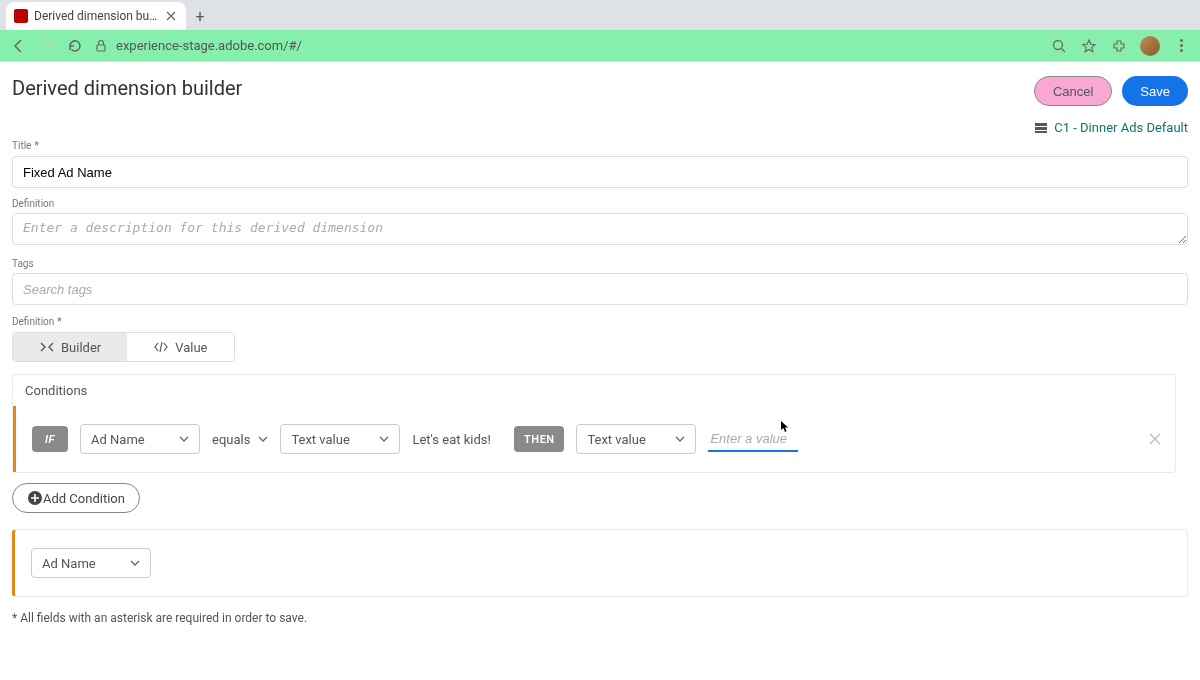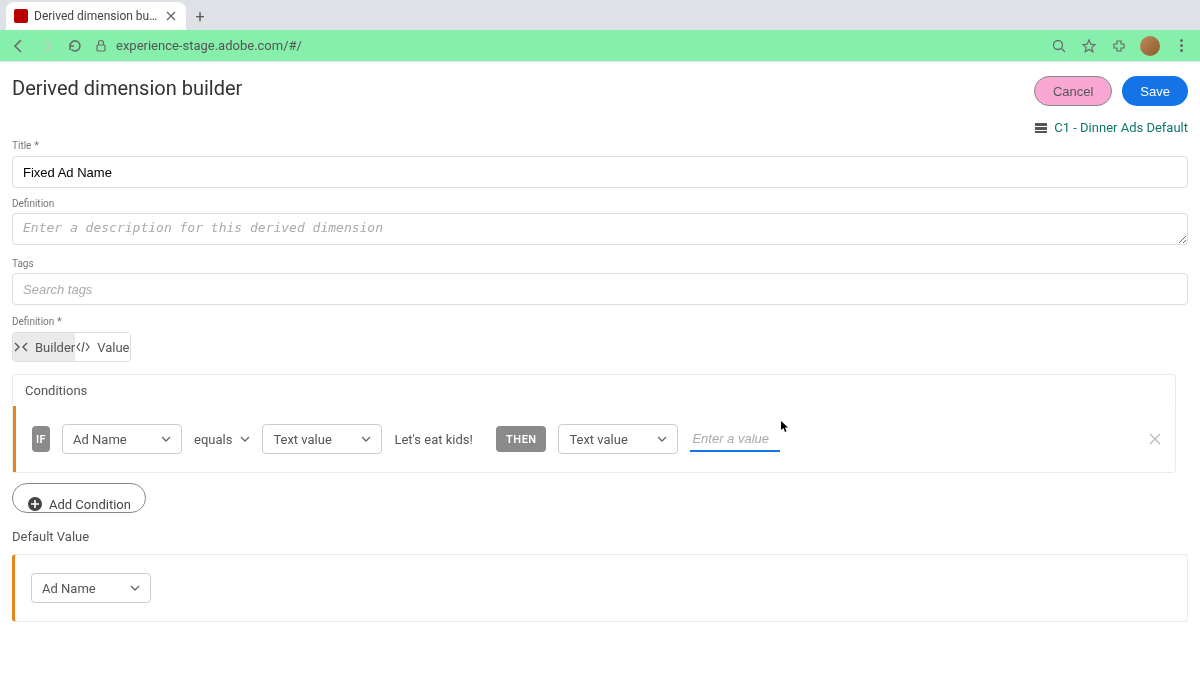--- a/index.html
+++ b/index.html
@@ -38,43 +38,43 @@
   .form-section { padding: 2px 12px; }
   .field { margin-bottom: 10px; }
   .field-label { font-size: 10px; color: #777; margin-bottom: 4px; display: block; }
   .required::after { content: " *"; font-size: 11px; }
   .text-input { width: 100%; border: 1px solid #ddd; border-radius: 4px; height: 32px; padding: 0 10px; font-size: 13px; }
   .text-input::placeholder { color: #aaa; font-style: italic; }
   textarea.text-input { height: 32px; padding-top: 6px; resize: vertical; }
   
   
   .def-tabs { display: inline-flex; border: 1px solid #ddd; border-radius: 4px; overflow: hidden; margin-bottom: 12px; }
-  .def-tab { display: flex; align-items: center; gap: 6px; padding: 6px 0; font-size: 13px; cursor: pointer; background: #fff; color: #555; }
+  .def-tab { display: flex; align-items: center; gap: 6px; padding: 6px 26px; font-size: 13px; cursor: pointer; background: #fff; color: #555; }
   .def-tab.active { background: #eaeaea; }
   .def-tab svg { width: 16px; height: 16px; }
   
   
   .conditions-label { font-size: 13px; color: #555; padding: 8px 12px 8px 12px; border: 1px solid #e9e9e9; border-bottom: none; border-radius: 4px 4px 0 0; background: #fff; }
   .conditions-wrap { margin: 0 12px 10px 0; }
   .condition-card { border: 1px solid #eaeaea; border-top: none; border-radius: 0 0 4px 4px; background: #fff; }
   .condition-row { display: flex; align-items: center; gap: 12px; padding: 18px 16px; border-left: 3px solid #e68619; position: relative; }
   .chip { display: inline-flex; align-items: center; justify-content: center; height: 26px; border-radius: 4px; font-size: 11px; font-weight: 600; letter-spacing: 0.5px; }
-  .chip-if { background: #8a8a8a; color: #fff; width: 18px; }
+  .chip-if { background: #8a8a8a; color: #fff; width: 36px; font-style: italic; }
   .chip-then { background: #8a8a8a; color: #fff; width: 50px; }
   .select { display: flex; align-items: center; justify-content: space-between; border: 1px solid #ccc; border-radius: 4px; height: 30px; padding: 0 10px; background: #fff; font-size: 13px; color: #555; cursor: pointer; gap: 10px; min-width: 120px; }
   .select .caret { color: #777; }
   .inline-select { display:flex; align-items:center; gap:8px; font-size:13px; color:#555; cursor:pointer; }
   .op-text { font-size: 13px; color: #555; }
   .static-text { font-size: 13px; color: #555; min-width: 90px; }
   .then-input { border: none; border-bottom: 2px solid #1473e6; height: 26px; padding: 0 2px; font-size: 13px; width: 90px; outline: none; }
   .then-input::placeholder { font-style: italic; color: #aaa; }
   .row-close { position: absolute; right: 14px; top: 50%; transform: translateY(-50%); cursor: pointer; color: #aaa; }
   .cursor-mark { position:absolute; left:764px; top: 14px; font-size: 11px; color:#000; pointer-events:none; }
   
-  .add-condition-btn { display: inline-flex; align-items: flex-end; gap: 6px; border: 1.5px solid #888; border-radius: 16px; padding: 0 14px; height: 30px; font-size: 13px; cursor: pointer; background: #fff; color: #444; margin-bottom: 16px; }
+  .add-condition-btn { display: inline-flex; align-items: center; border: 1.5px solid #888; border-radius: 16px; padding: 0 14px; height: 30px; font-size: 13px; cursor: pointer; background: #fff; color: #444; margin-bottom: 16px; }
   .plus-circle { width: 16px; height: 16px; }
   
   .default-label { font-size: 13px; color: #555; margin-bottom: 10px; }
   .default-card { border: 1px solid #eaeaea; border-radius: 4px; border-left: 3px solid #e68619; padding: 18px 16px; background: #fff; }
   
   .footnote { font-size: 12px; color: #555; padding: 14px 0 0 0; }
   
   svg { display: block; }
 </style>
 </head>
@@ -273,27 +273,27 @@
       <span class="plus-circle">
         <svg viewBox="0 0 16 16" width="16" height="16">
             <circle cx="8" cy="8" r="7" fill="#444"></circle>
             <path d="M8 4 V12 M4 8 H12" stroke="#fff" stroke-width="1.6"></path>
           </svg>
       </span>
       <span>Add Condition</span>
     </div>
 
     
-    <div class="default-label">Default Value</div>
     <div class="default-card">
       <div class="select" style="width:120px">
         <span>Ad Name</span>
         <span class="caret">
           <svg viewBox="0 0 10 6" width="10" height="6">
               <path d="M1 1 L5 5 L9 1" fill="none" stroke="#666" stroke-width="1.3"></path>
             </svg>
         </span>
       </div>
     </div>
 
+    <div class="footnote">* All fields with an asterisk are required in order to save.</div>
   </div>
 
 </div>
 
 </body></html>

